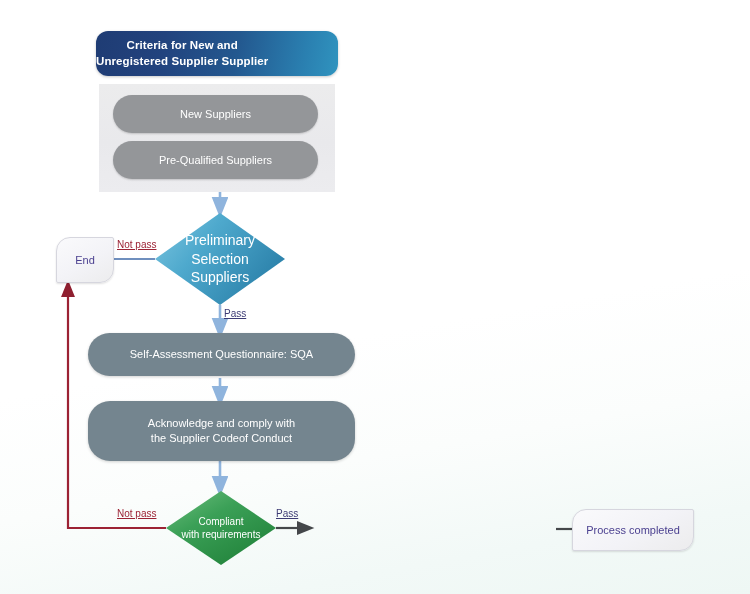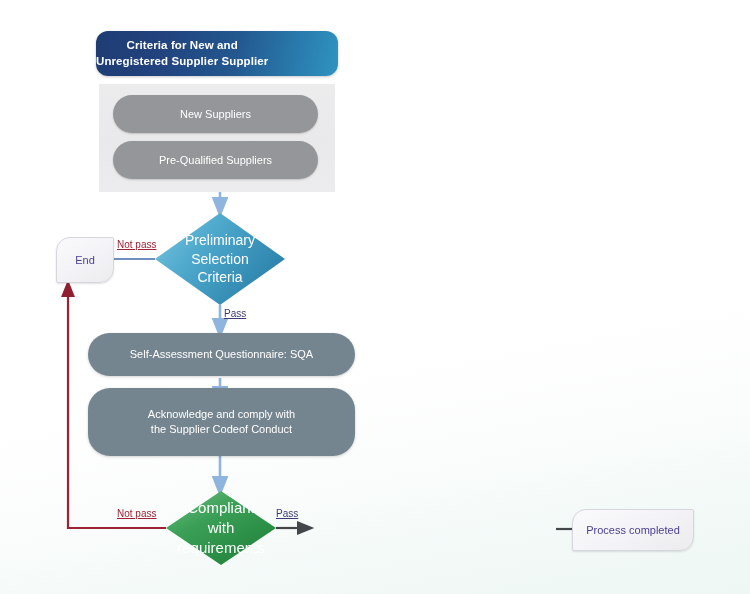--- a/index.html
+++ b/index.html
@@ -84,21 +84,21 @@
     display: flex;
     align-items: center;
     justify-content: center;
     box-shadow: 0 1px 3px rgba(0,0,0,0.18);
   }
   .proc-box .node-label {
     color: #ffffff;
     font-size: 11px;
   }
   #proc-sqa      { left: 88px;  top: 333px; width: 267px; height: 43px; }
-  #proc-code     { left: 88px;  top: 388px; width: 267px; height: 68px; }
+  #proc-code     { left: 88px;  top: 401px; width: 267px; height: 60px; }
   #proc-approved { left: 310px; top: 508px; width: 246px; height: 42px; border-radius: 21px; }
 
   
   .terminator {
     position: absolute;
     background: linear-gradient(150deg, #fafafc 0%, #f3f3f7 55%, #ececed 100%);
     border: 1px solid #d6d6de;
     border-radius: 14px 2px 14px 2px;
     display: flex;
     align-items: center;
@@ -118,21 +118,21 @@
     display: flex;
     align-items: center;
     justify-content: center;
   }
   .diamond-wrap .node-label {
     color: #ffffff;
     font-size: 14px;
   }
   #dia-prelim    { left: 155px; top: 213px; width: 130px; height: 92px; }
   #dia-compliant { left: 166px; top: 491px; width: 110px; height: 74px; }
-  #dia-compliant .node-label { font-size: 15px; }
+  #dia-compliant .node-label { font-size: 10px; }
 
   
   .conn-label {
     position: absolute;
     font-size: 10px;
     white-space: nowrap;
     text-decoration: underline;
   }
   .lbl-red  { color: #9c2234; }
   .lbl-blue { color: #3c3a74; }
@@ -218,21 +218,21 @@
   </div>
 
   <div class="terminator" id="term-end">
     <div class="node-label">End</div>
   </div>
 
   <div class="diamond-wrap" id="dia-prelim">
     <div class="node-label">
       <span>Preliminary</span><br>
       <span>Selection</span><br>
-      <span>Criteria</span>
+      <span>Suppliers</span>
     </div>
   </div>
 
   <div class="proc-box" id="proc-sqa">
     <div class="node-label">Self-Assessment Questionnaire: SQA</div>
   </div>
 
   <div class="proc-box" id="proc-code">
     <div class="node-label">
       <span>Acknowledge and comply with</span><br>

